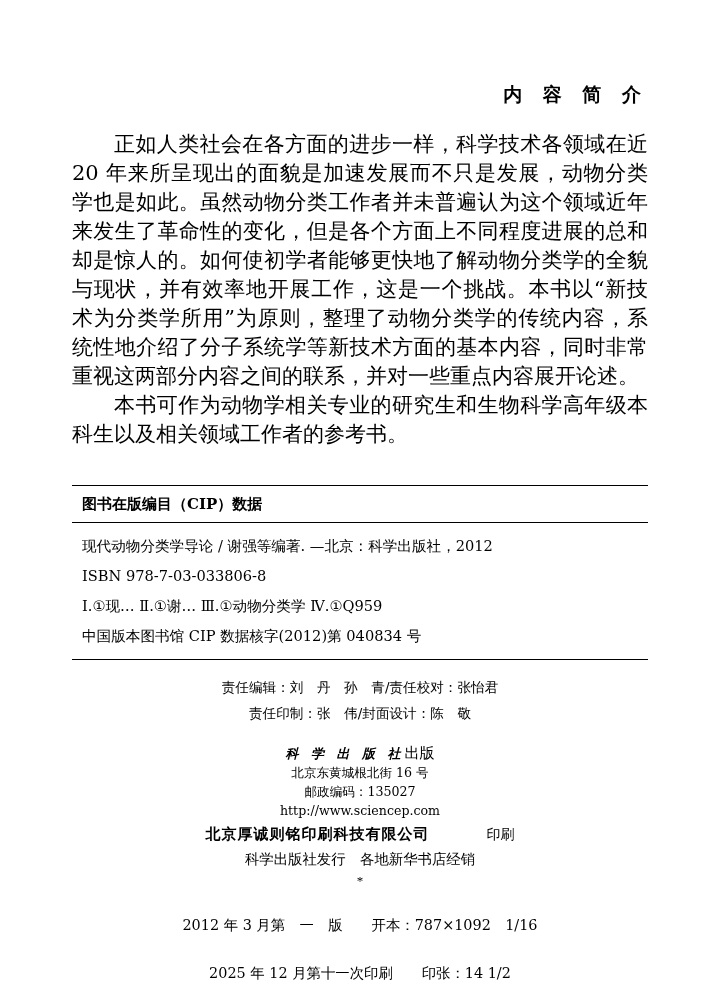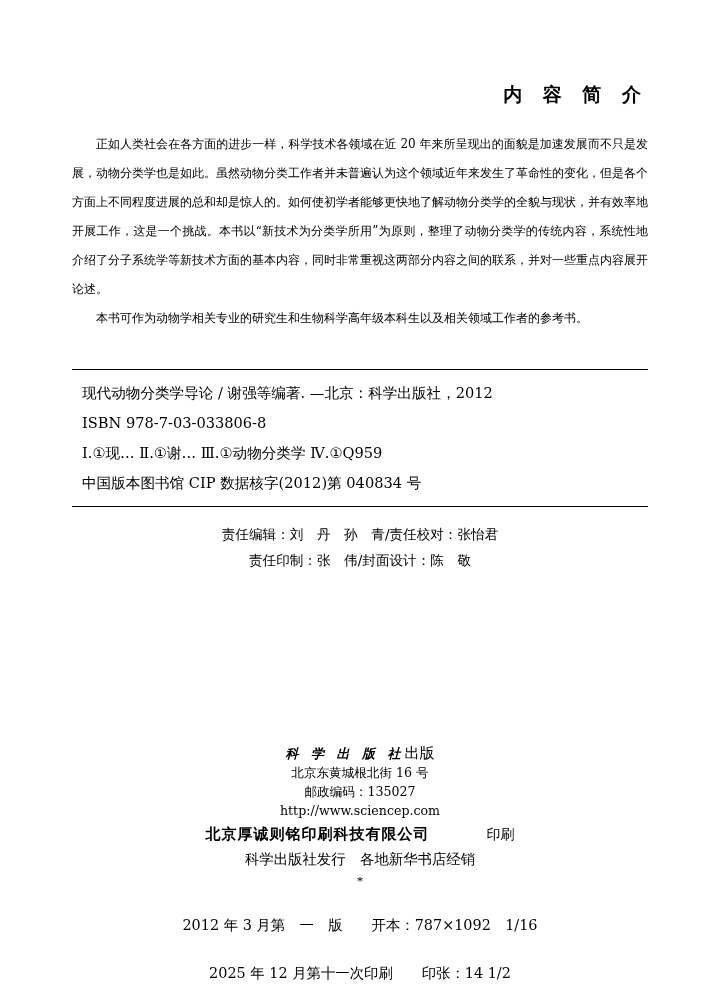--- a/index.html
+++ b/index.html
@@ -29,21 +29,21 @@
     font-weight: bold;
     letter-spacing: 7px;
     margin-top: 82px;
     margin-bottom: 0;
     font-family: "DejaVu Serif", "Liberation Serif", serif;
   }
 
   
   .abstract {
     margin-top: 22px;
-    font-size: 12px;
+    font-size: 21px;
     line-height: 29px;
     text-align: justify;
     text-justify: inter-ideograph;
     font-family: "DejaVu Serif", "Liberation Serif", serif;
   }
   .abstract p {
     margin: 0;
     text-indent: 2em;
   }
 
@@ -156,20 +156,21 @@
 <div class="page">
 
   <div class="doc-title">内  容  简  介</div>
 
   <div class="abstract">
     <p>正如人类社会在各方面的进步一样，科学技术各领域在近 20 年来所呈现出的面貌是加速发展而不只是发展，动物分类学也是如此。虽然动物分类工作者并未普遍认为这个领域近年来发生了革命性的变化，但是各个方面上不同程度进展的总和却是惊人的。如何使初学者能够更快地了解动物分类学的全貌与现状，并有效率地开展工作，这是一个挑战。本书以“新技术为分类学所用”为原则，整理了动物分类学的传统内容，系统性地介绍了分子系统学等新技术方面的基本内容，同时非常重视这两部分内容之间的联系，并对一些重点内容展开论述。</p>
     <p>本书可作为动物学相关专业的研究生和生物科学高年级本科生以及相关领域工作者的参考书。</p>
   </div>
 
   <div class="cip-block">
+    <div class="cip-heading">图书在版编目（CIP）数据</div>
     <div class="cip-lines">
       <div class="cip-line">现代动物分类学导论 / 谢强等编著. —北京：科学出版社，2012</div>
       <div class="cip-line">ISBN 978-7-03-033806-8</div>
       <div class="cip-line">Ⅰ.①现…  Ⅱ.①谢…  Ⅲ.①动物分类学  Ⅳ.①Q959</div>
       <div class="cip-line">中国版本图书馆 CIP 数据核字(2012)第 040834 号</div>
     </div>
   </div>
 
   <div class="credits">
     <div class="credit-line">责任编辑：刘　丹　孙　青/责任校对：张怡君</div>

